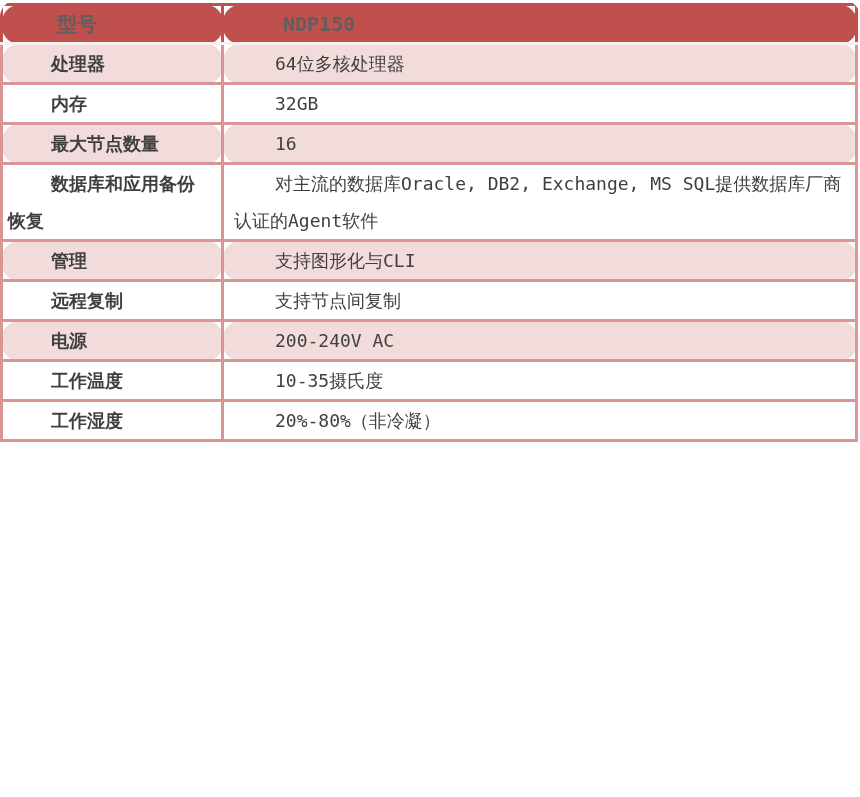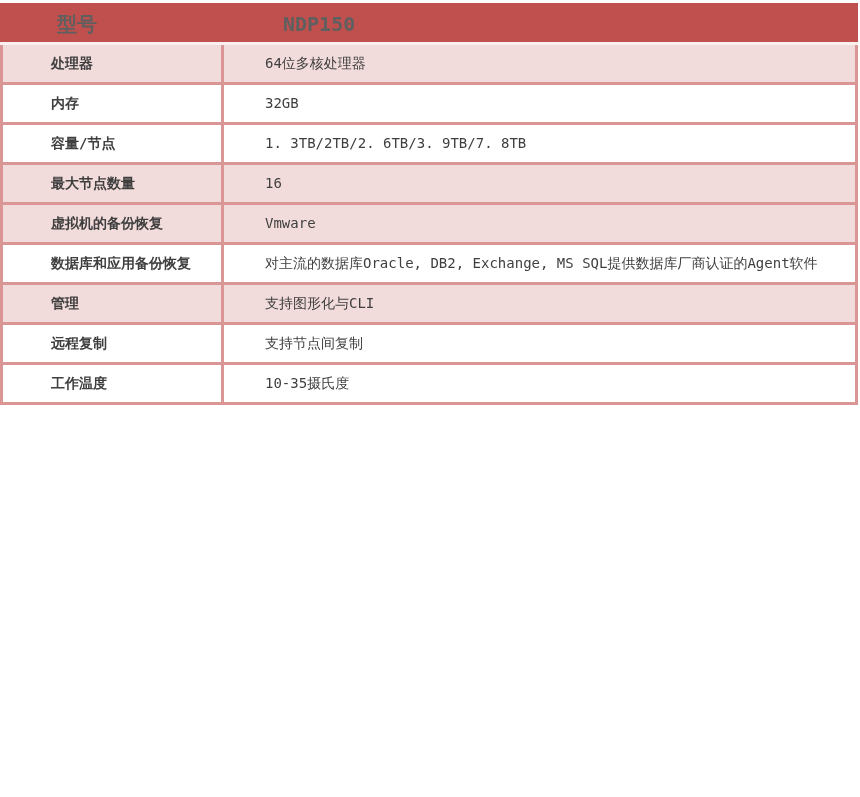--- a/index.html
+++ b/index.html
@@ -4,21 +4,21 @@
 <style>
   :root {
     --header-bg: #C0504D;
     --header-text: #5F5F5F;
     --shade: #F2DCDB;
     --border: #D99694;
     --text: #3F3F3F;
     --header-divider: #F8EFEE;
     --page-bg: #FFFFFF;
   }
-  * { box-sizing: border-box; }
+  * { box-sizing: border-box; border-radius: 17px; }
   html, body {
     margin: 0;
     padding: 0;
     background: var(--page-bg);
   }
   body {
     width: 860px;
     height: 797px;
     overflow: hidden;
     font-family: "DejaVu Sans Mono", "Liberation Mono", monospace;
@@ -42,33 +42,33 @@
     line-height: 36px;
     border: 3px solid var(--header-bg);
     border-bottom: 3px solid var(--header-divider);
   }
   thead th.c-label { padding-left: 54px; }
   thead th.c-value { padding-left: 59px; margin-top: 13px; }
   tbody td {
     border: 3px solid var(--border);
     color: var(--text);
     background: #FFFFFF;
-    font-size: 14px;
+    font-size: 18px;
     line-height: 37px;
     margin-left: 36px;
   }
   tbody td.c-label {
     font-weight: bold;
     padding-left: 5px;
     padding-right: 14px;
     text-indent: 43px;
   }
   tbody td.c-value {
     font-weight: normal;
-    padding-left: 0;
+    padding-left: 10px;
     padding-right: 10px;
     text-indent: 41px;
   }
   tbody tr.shade td { background: var(--shade); }
 </style>
 </head>
 <body>
 
 <div class="page">
   <table class="spec-table">
@@ -84,43 +84,43 @@
     </thead>
     <tbody id="spec-body">
         <tr class="shade">
     <td class="c-label">处理器</td>
     <td class="c-value">64位多核处理器</td>
   </tr>
         <tr>
     <td class="c-label">内存</td>
     <td class="c-value">32GB</td>
   </tr>
-        <tr>
-    <td class="c-label">容量/节点</td>
-    <td class="c-value">1. 3TB/2TB/2. 6TB/3. 9TB/7. 8TB</td>
-  </tr>
         <tr class="shade">
     <td class="c-label">最大节点数量</td>
     <td class="c-value">16</td>
-  </tr>
-        <tr class="shade">
-    <td class="c-label">虚拟机的备份恢复</td>
-    <td class="c-value">Vmware</td>
   </tr>
         <tr>
     <td class="c-label">数据库和应用备份恢复</td>
     <td class="c-value">对主流的数据库Oracle, DB2, Exchange, MS SQL提供数据库厂商认证的Agent软件</td>
   </tr>
         <tr class="shade">
     <td class="c-label">管理</td>
     <td class="c-value">支持图形化与CLI</td>
   </tr>
         <tr>
     <td class="c-label">远程复制</td>
     <td class="c-value">支持节点间复制</td>
   </tr>
+        <tr class="shade">
+    <td class="c-label">电源</td>
+    <td class="c-value">200-240V AC</td>
+  </tr>
         <tr>
     <td class="c-label">工作温度</td>
     <td class="c-value">10-35摄氏度</td>
+  </tr>
+        <tr>
+    <td class="c-label">工作湿度</td>
+    <td class="c-value">20%-80%（非冷凝）</td>
   </tr>
       </tbody>
   </table>
 </div>
 
 </body></html>

